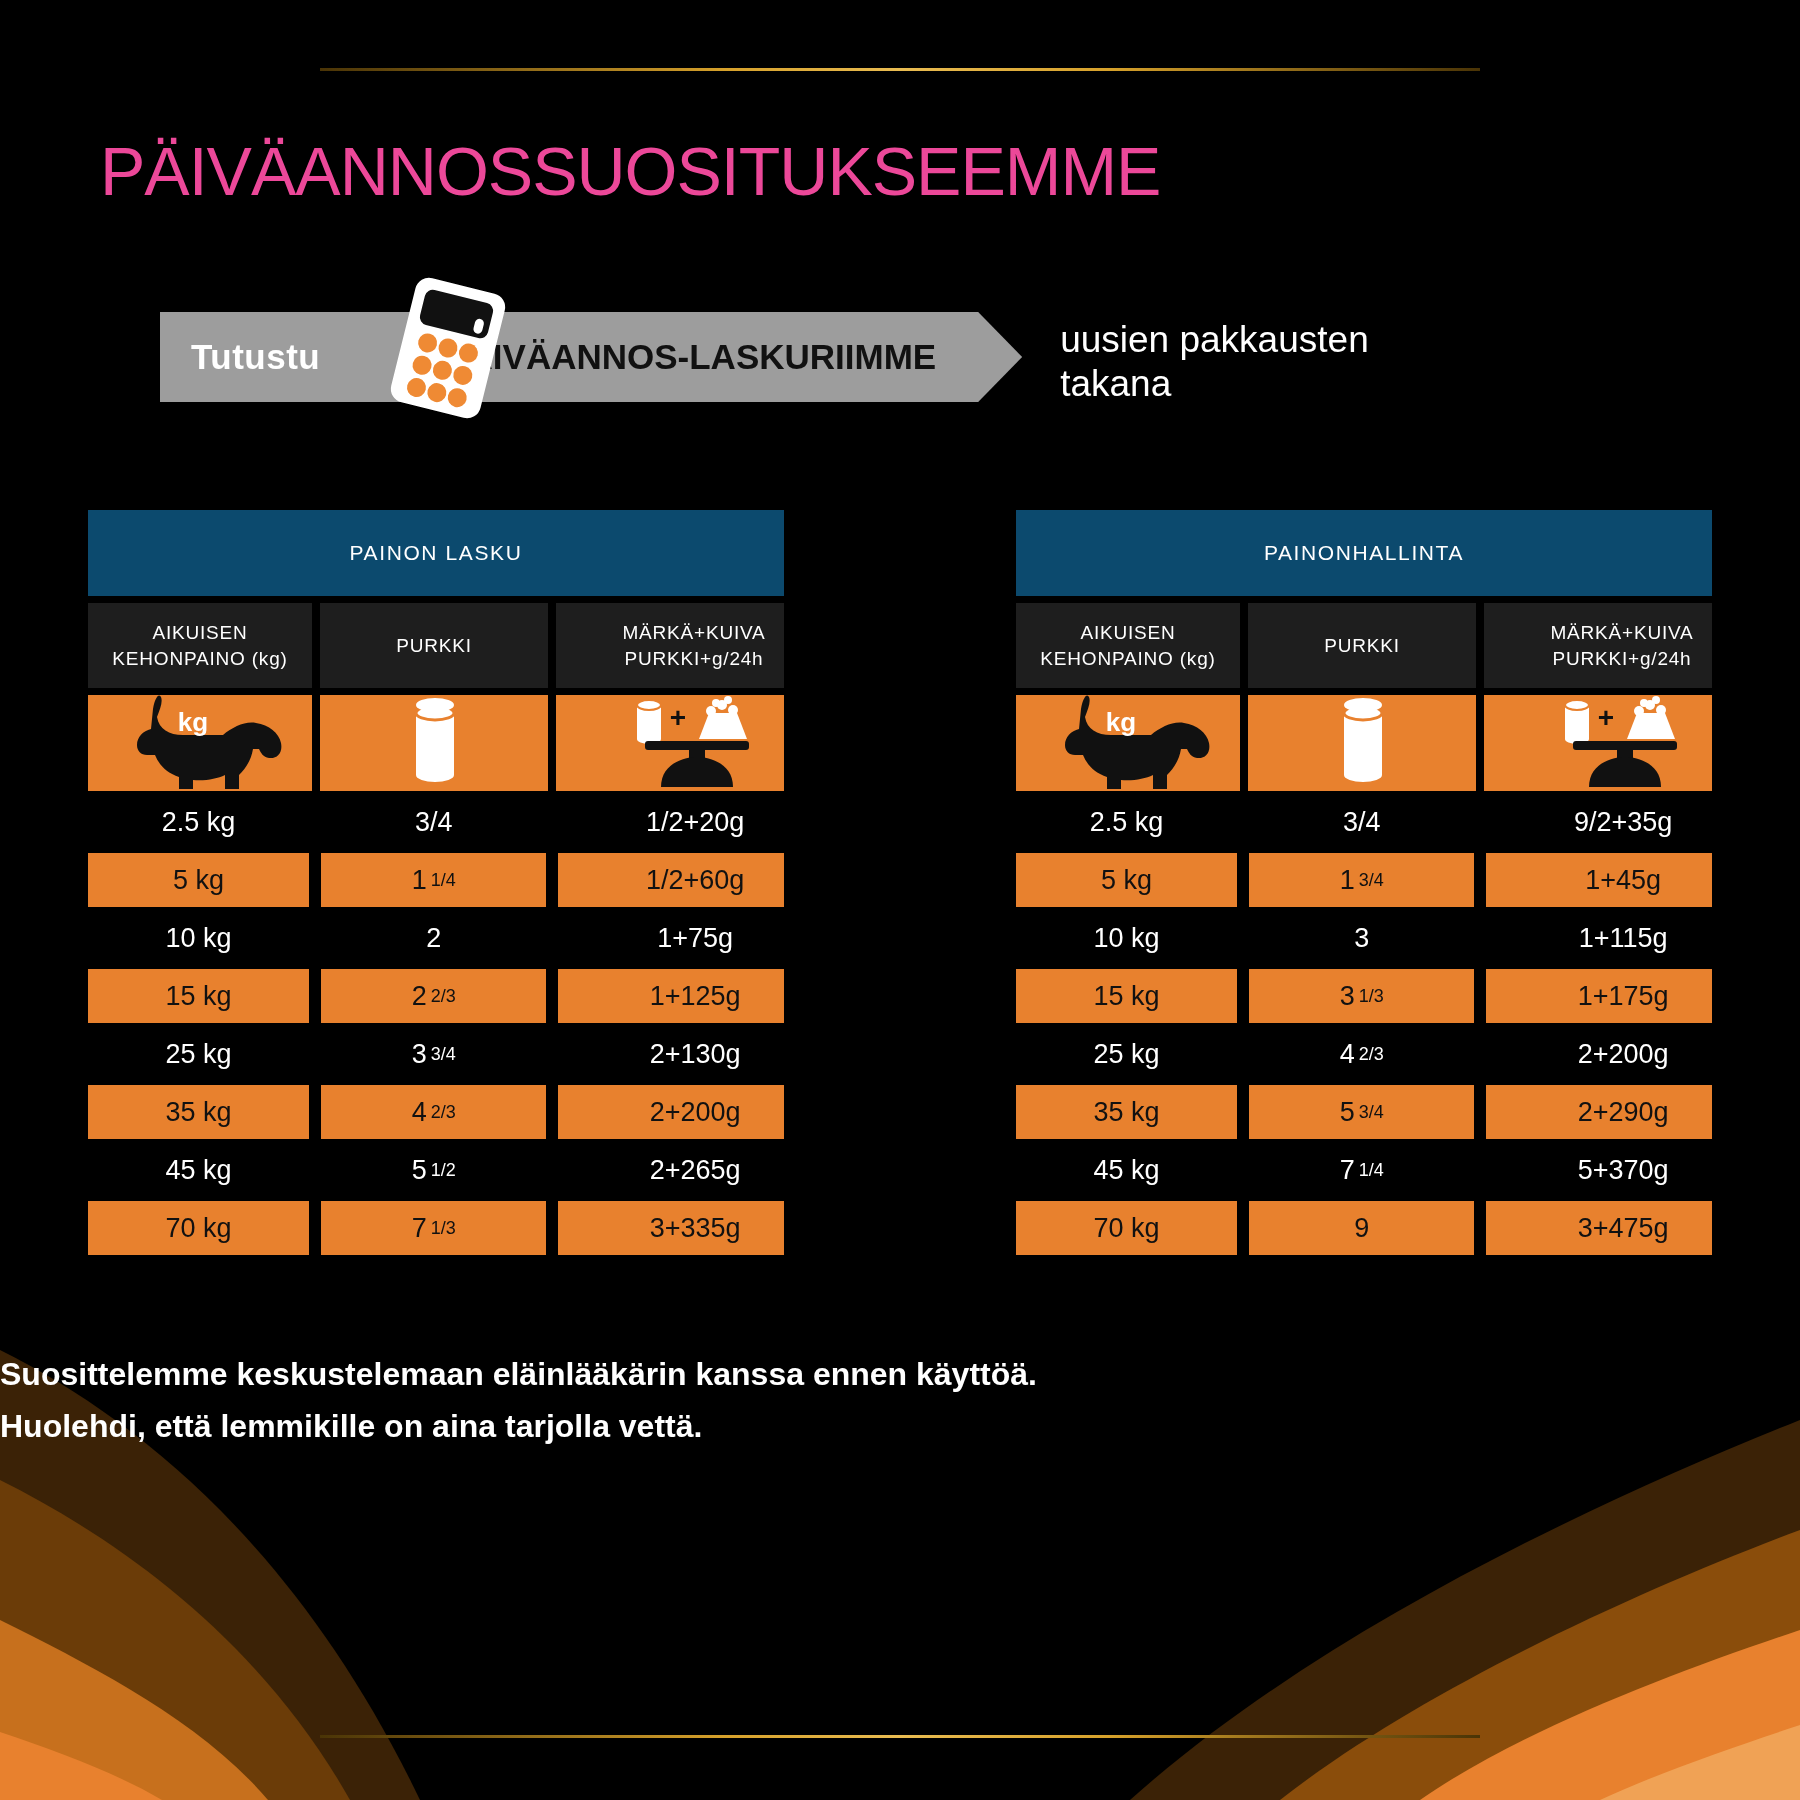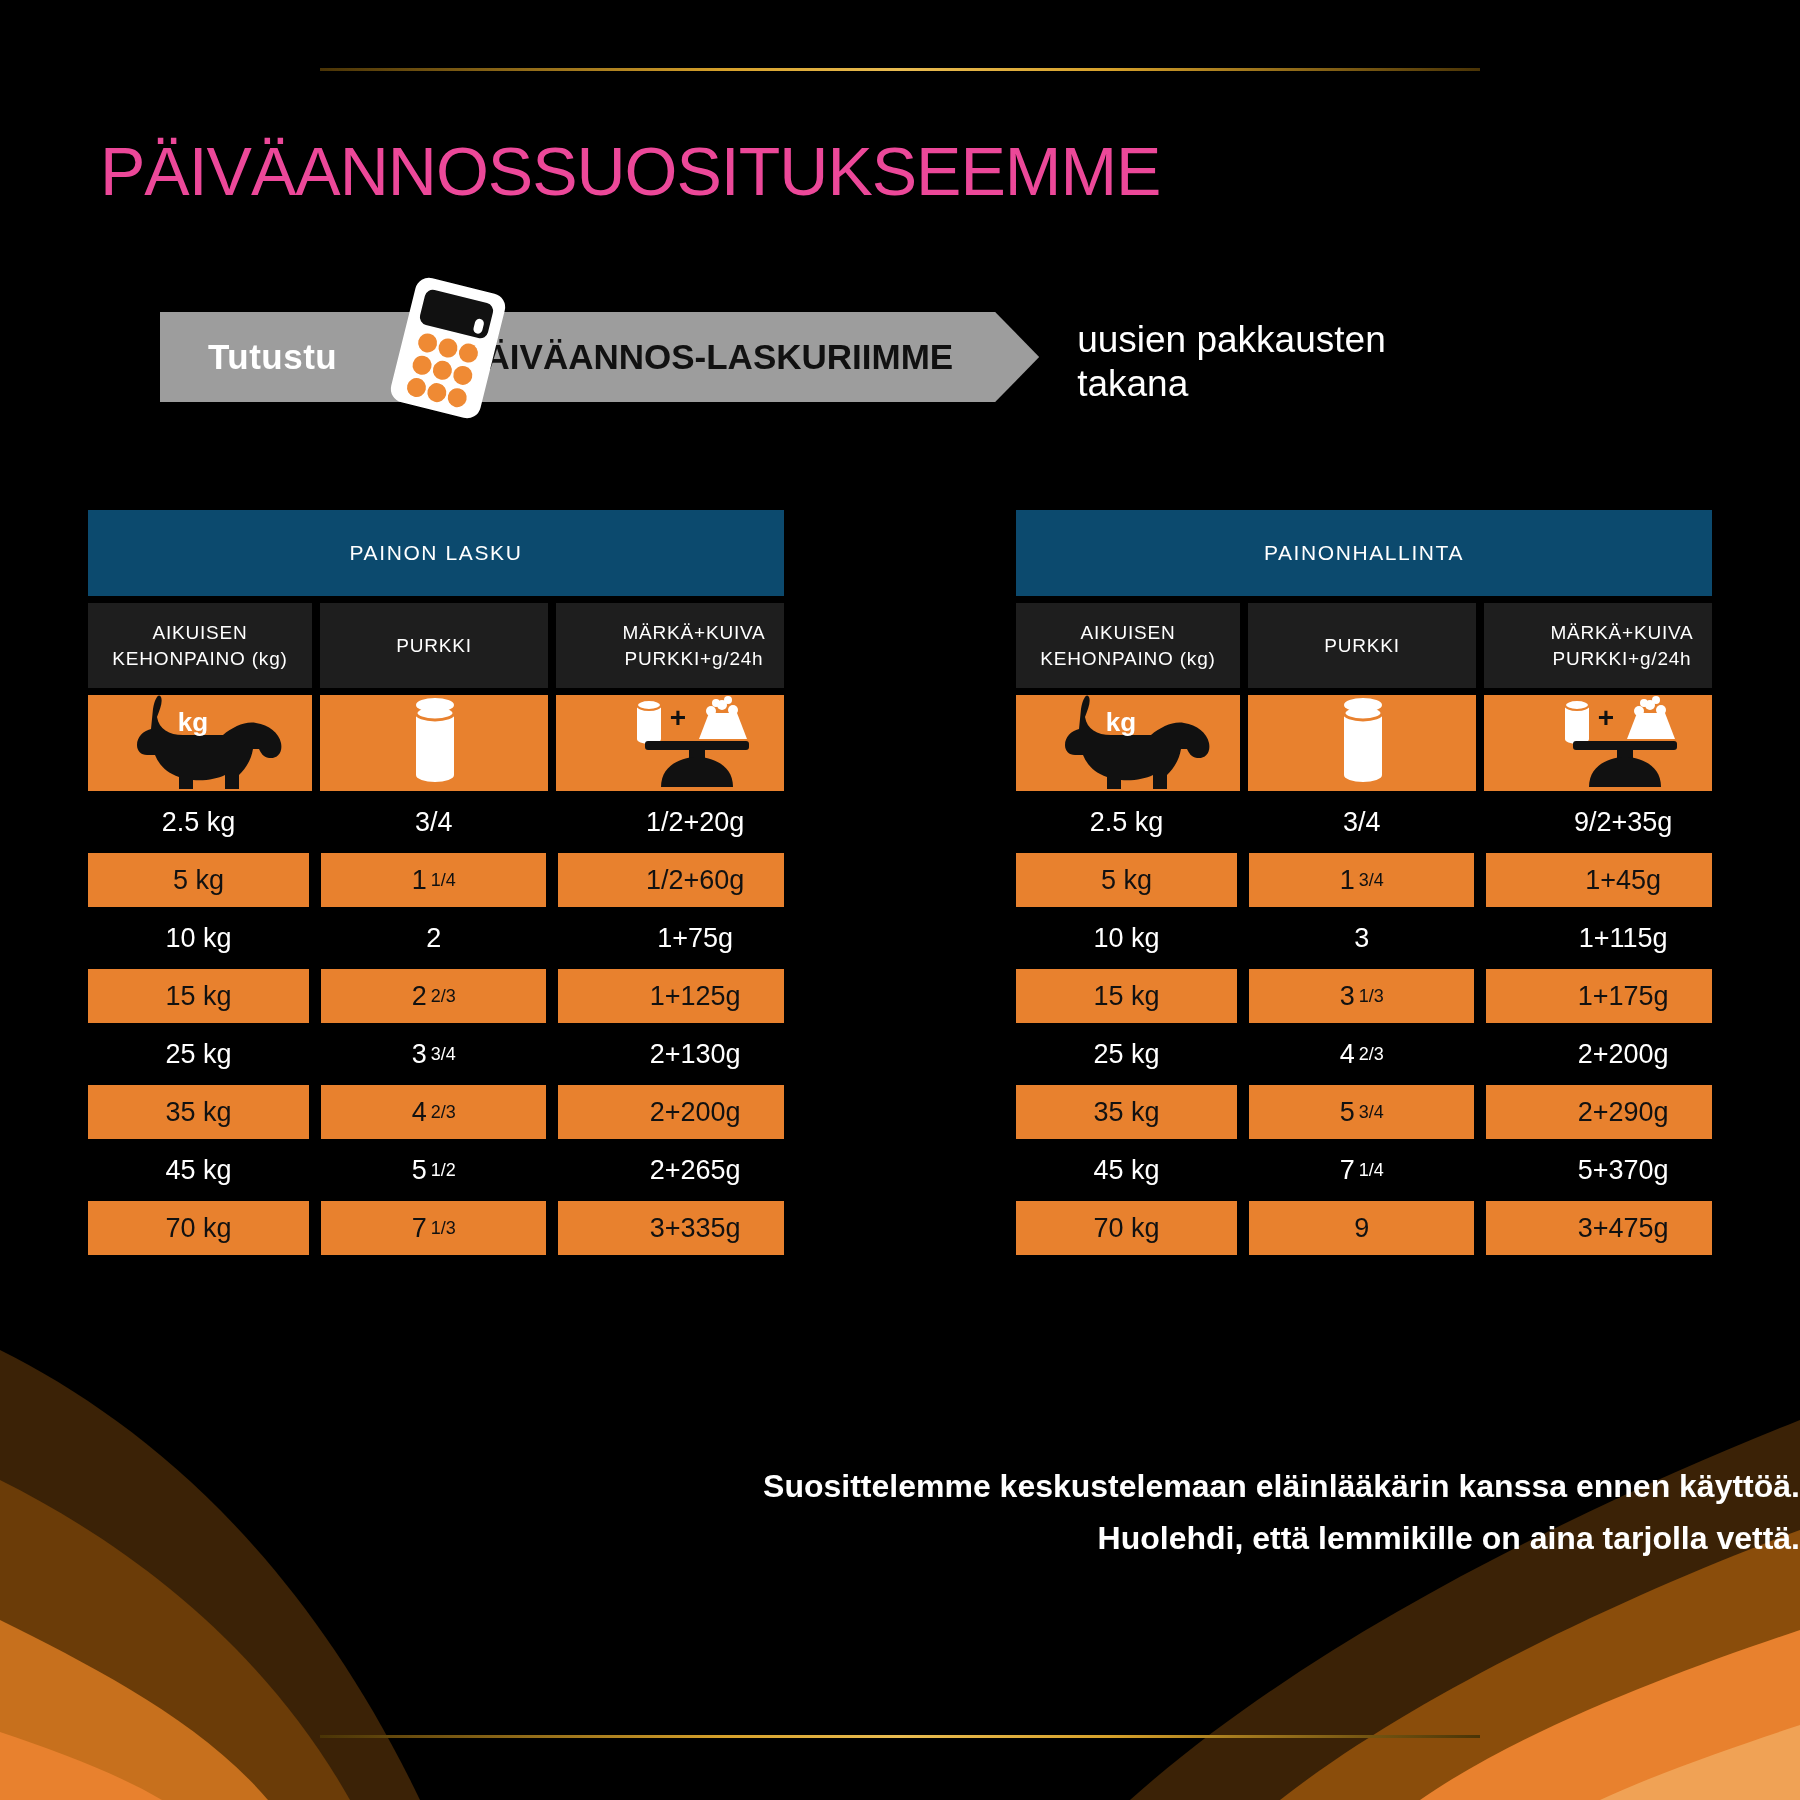--- a/index.html
+++ b/index.html
@@ -46,21 +46,21 @@
   
   .banner-wrap {
     position: absolute; left: 160px; top: 312px;
     display: flex; align-items: flex-start;
   }
   .banner {
     position: relative;
     height: 90px;
     background: #9d9d9d;
     display: flex; align-items: center;
-    padding-left: 48px;
+    padding-left: 31px;
     padding-right: 86px;
     clip-path: polygon(0 0, calc(100% - 44px) 0, 100% 50%, calc(100% - 44px) 100%, 0 100%);
   }
   .banner-tutustu {
     color: #ffffff;
     font-size: 35px;
     font-weight: bold;
     letter-spacing: 0.5px;
     font-family: "Liberation Sans", sans-serif;
   }
@@ -146,22 +146,22 @@
   }
   .datarow.odd .dcell { background: #000000; color: #ffffff; }
   .datarow.even .dcell { background: #e8812e; color: #111111; }
   .datarow { margin-top: 4px; }
 
   .frac { font-size: 18px; vertical-align: super; margin-left: 4px; }
 
   
   .footer {
     position: absolute;
-    left: 0; right: 0; top: 1461px;
-    text-align: right;
+    left: 0; right: 0; top: 1349px;
+    text-align: left;
     color: #ffffff;
     font-size: 32px;
     font-weight: bold;
     line-height: 1.62;
     font-family: "Liberation Sans", sans-serif;
   }
   .footer div { white-space: nowrap; }
 </style>
 </head>
 <body>

